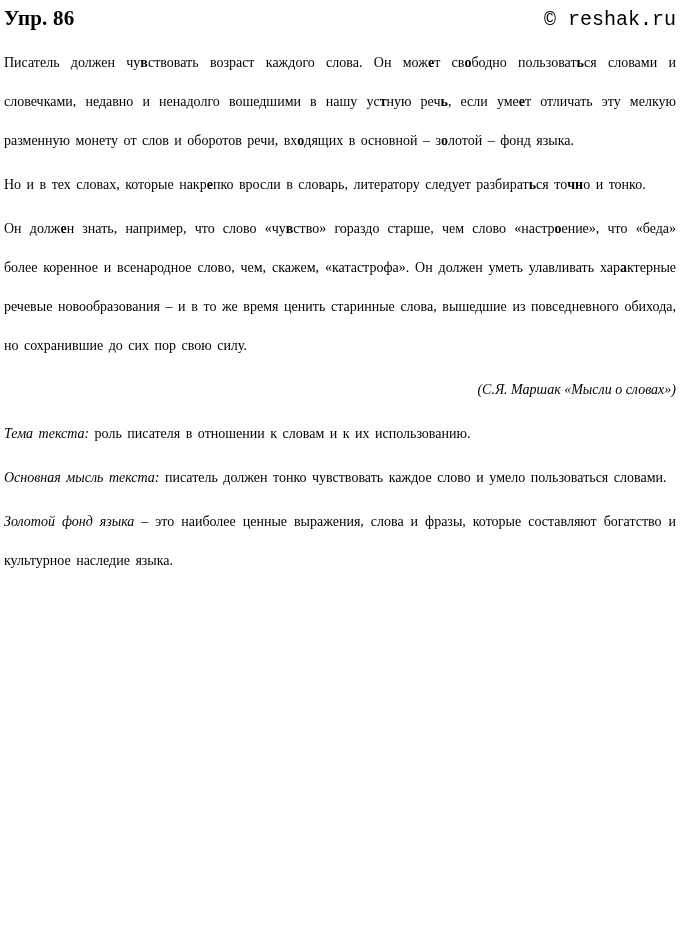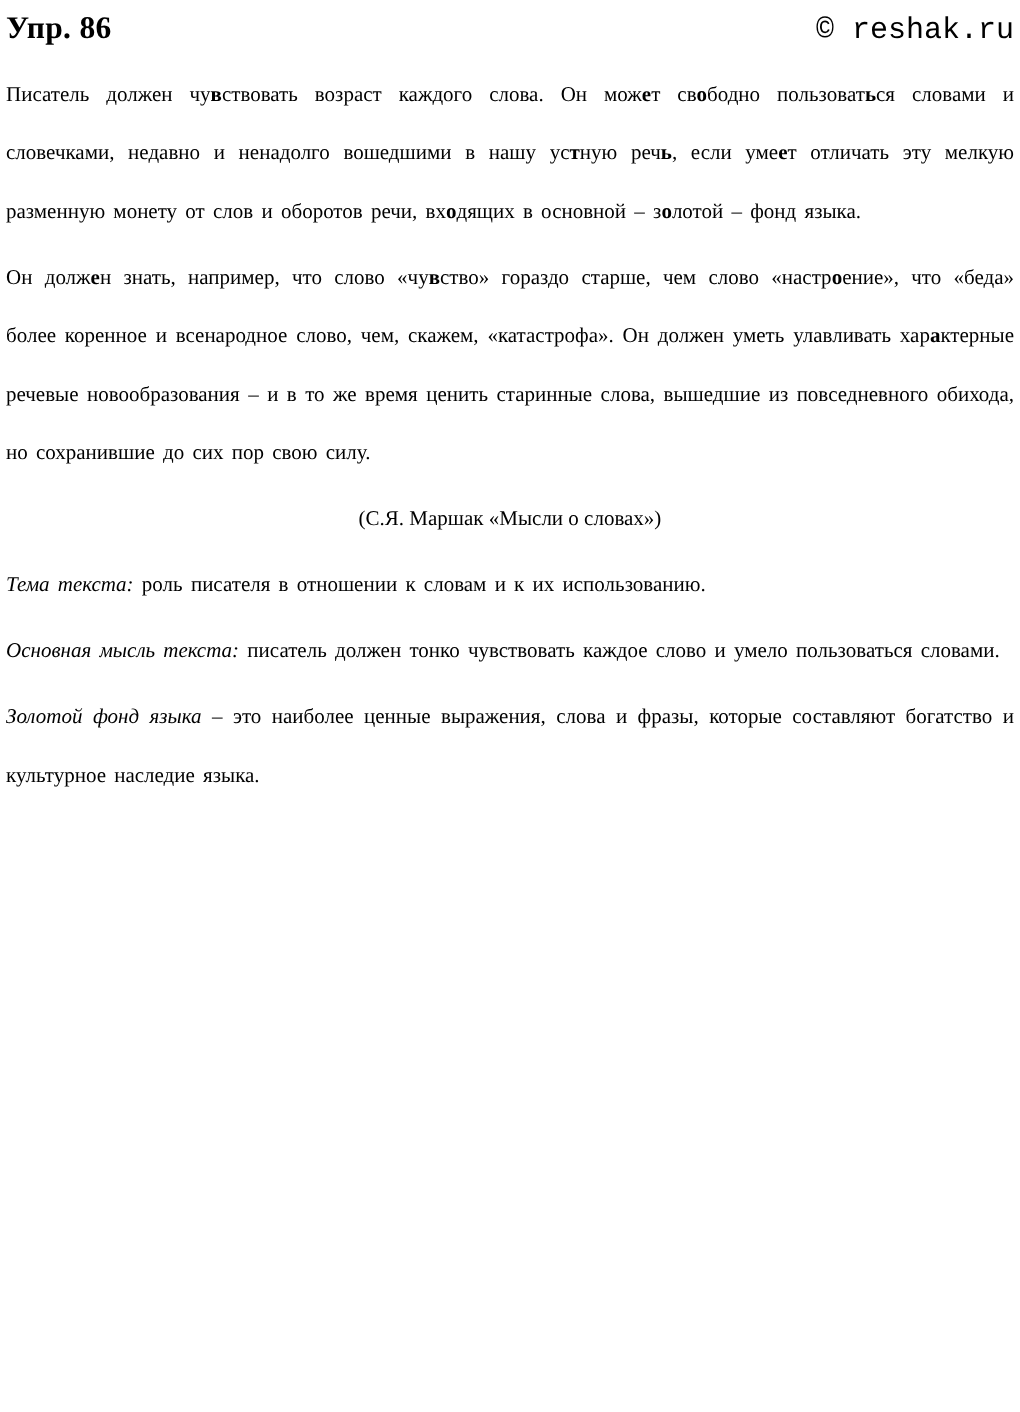--- a/index.html
+++ b/index.html
@@ -31,21 +31,22 @@
   }
   .doc-body {
     font-size: 14px;
     line-height: 39px;
     text-align: justify;
     word-spacing: 2px;
   }
   .doc-body p { margin: 0 0 5px 0; }
   .doc-body b { font-weight: bold; }
   .attribution {
-    text-align: center;
+    text-align: right;
+    font-style: italic;
     word-spacing: 0;
   }
   .analysis-lead {
     font-weight: normal;
     font-style: italic;
   }
   
   .watermark-layer {
     position: absolute;
     left: 0; top: 0; width: 100%; height: 100%;
@@ -80,20 +81,21 @@
 
 <div class="page">
 
   <div class="doc-header">
     <div class="exercise-title">Упр. 86</div>
     <div class="copyright">© reshak.ru</div>
   </div>
 
   <div class="doc-body">
     <p><span>Писатель должен чу</span><b>в</b><span>ствовать возраст каждого слова. Он мож</span><b>е</b><span>т св</span><b>о</b><span>бодно пользоват</span><b>ь</b><span>ся словами и словечками, недавно и ненадолго вошедшими в нашу ус</span><b>т</b><span>ную реч</span><b>ь</b><span>, если уме</span><b>е</b><span>т отличать эту мелкую разменную монету от слов и оборотов речи, вх</span><b>о</b><span>дящих в основной – з</span><b>о</b><span>лотой – фонд языка.</span></p>
+    <p><span>Но и в тех словах, которые накр</span><b>е</b><span>пко вросли в словарь, литератору следует разбират</span><b>ь</b><span>ся то</span><b>чн</b><span>о и тонко.</span></p>
     <p><span>Он долж</span><b>е</b><span>н знать, например, что слово «чу</span><b>в</b><span>ство» гораздо старше, чем слово «настр</span><b>о</b><span>ение», что «беда» более коренное и всенародное слово, чем, скажем, «катастрофа». Он должен уметь улавливать хар</span><b>а</b><span>ктерные речевые новообразования – и в то же время ценить старинные слова, вышедшие из повседневного обихода, но сохранившие до сих пор свою силу.</span></p>
 
     <p class="attribution">(С.Я. Маршак «Мысли о словах»)</p>
 
     <p><span class="analysis-lead">Тема текста:</span><span> роль писателя в отношении к словам и к их использованию.</span></p>
 
     <p><span class="analysis-lead">Основная мысль текста:</span><span> писатель должен тонко чувствовать каждое слово и умело пользоваться словами.</span></p>
 
     <p><span class="analysis-lead">Золотой фонд языка</span><span> – это наиболее ценные выражения, слова и фразы, которые составляют богатство и культурное наследие языка.</span></p>
   </div>

